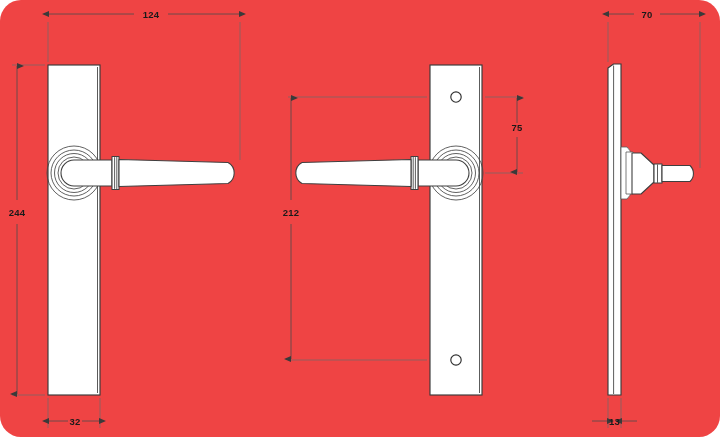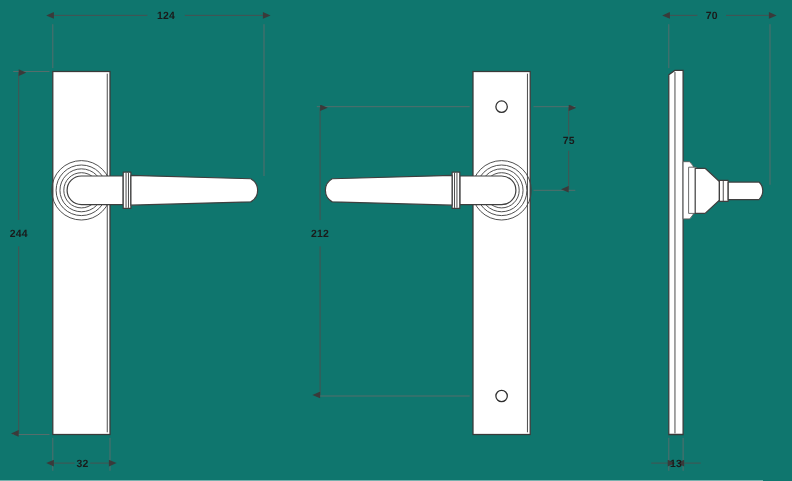--- a/index.html
+++ b/index.html
@@ -8,22 +8,23 @@
     padding: 0;
     background: #ffffff;
   }
   body {
     font-family: "Liberation Sans", sans-serif;
   }
   #drawing-sheet {
     position: relative;
     width: 720px;
     height: 437px;
-    background: #0f766e;
+    background: #ef4444;
     overflow: hidden;
+    border-radius: 21px;
   }
   #drawing-sheet svg {
     display: block;
   }
   .dim-text {
     font-family: "Liberation Sans", sans-serif;
     font-size: 9.5px;
     fill: #1a1a1a;
     font-weight: 700;
     letter-spacing: 0.2px;

